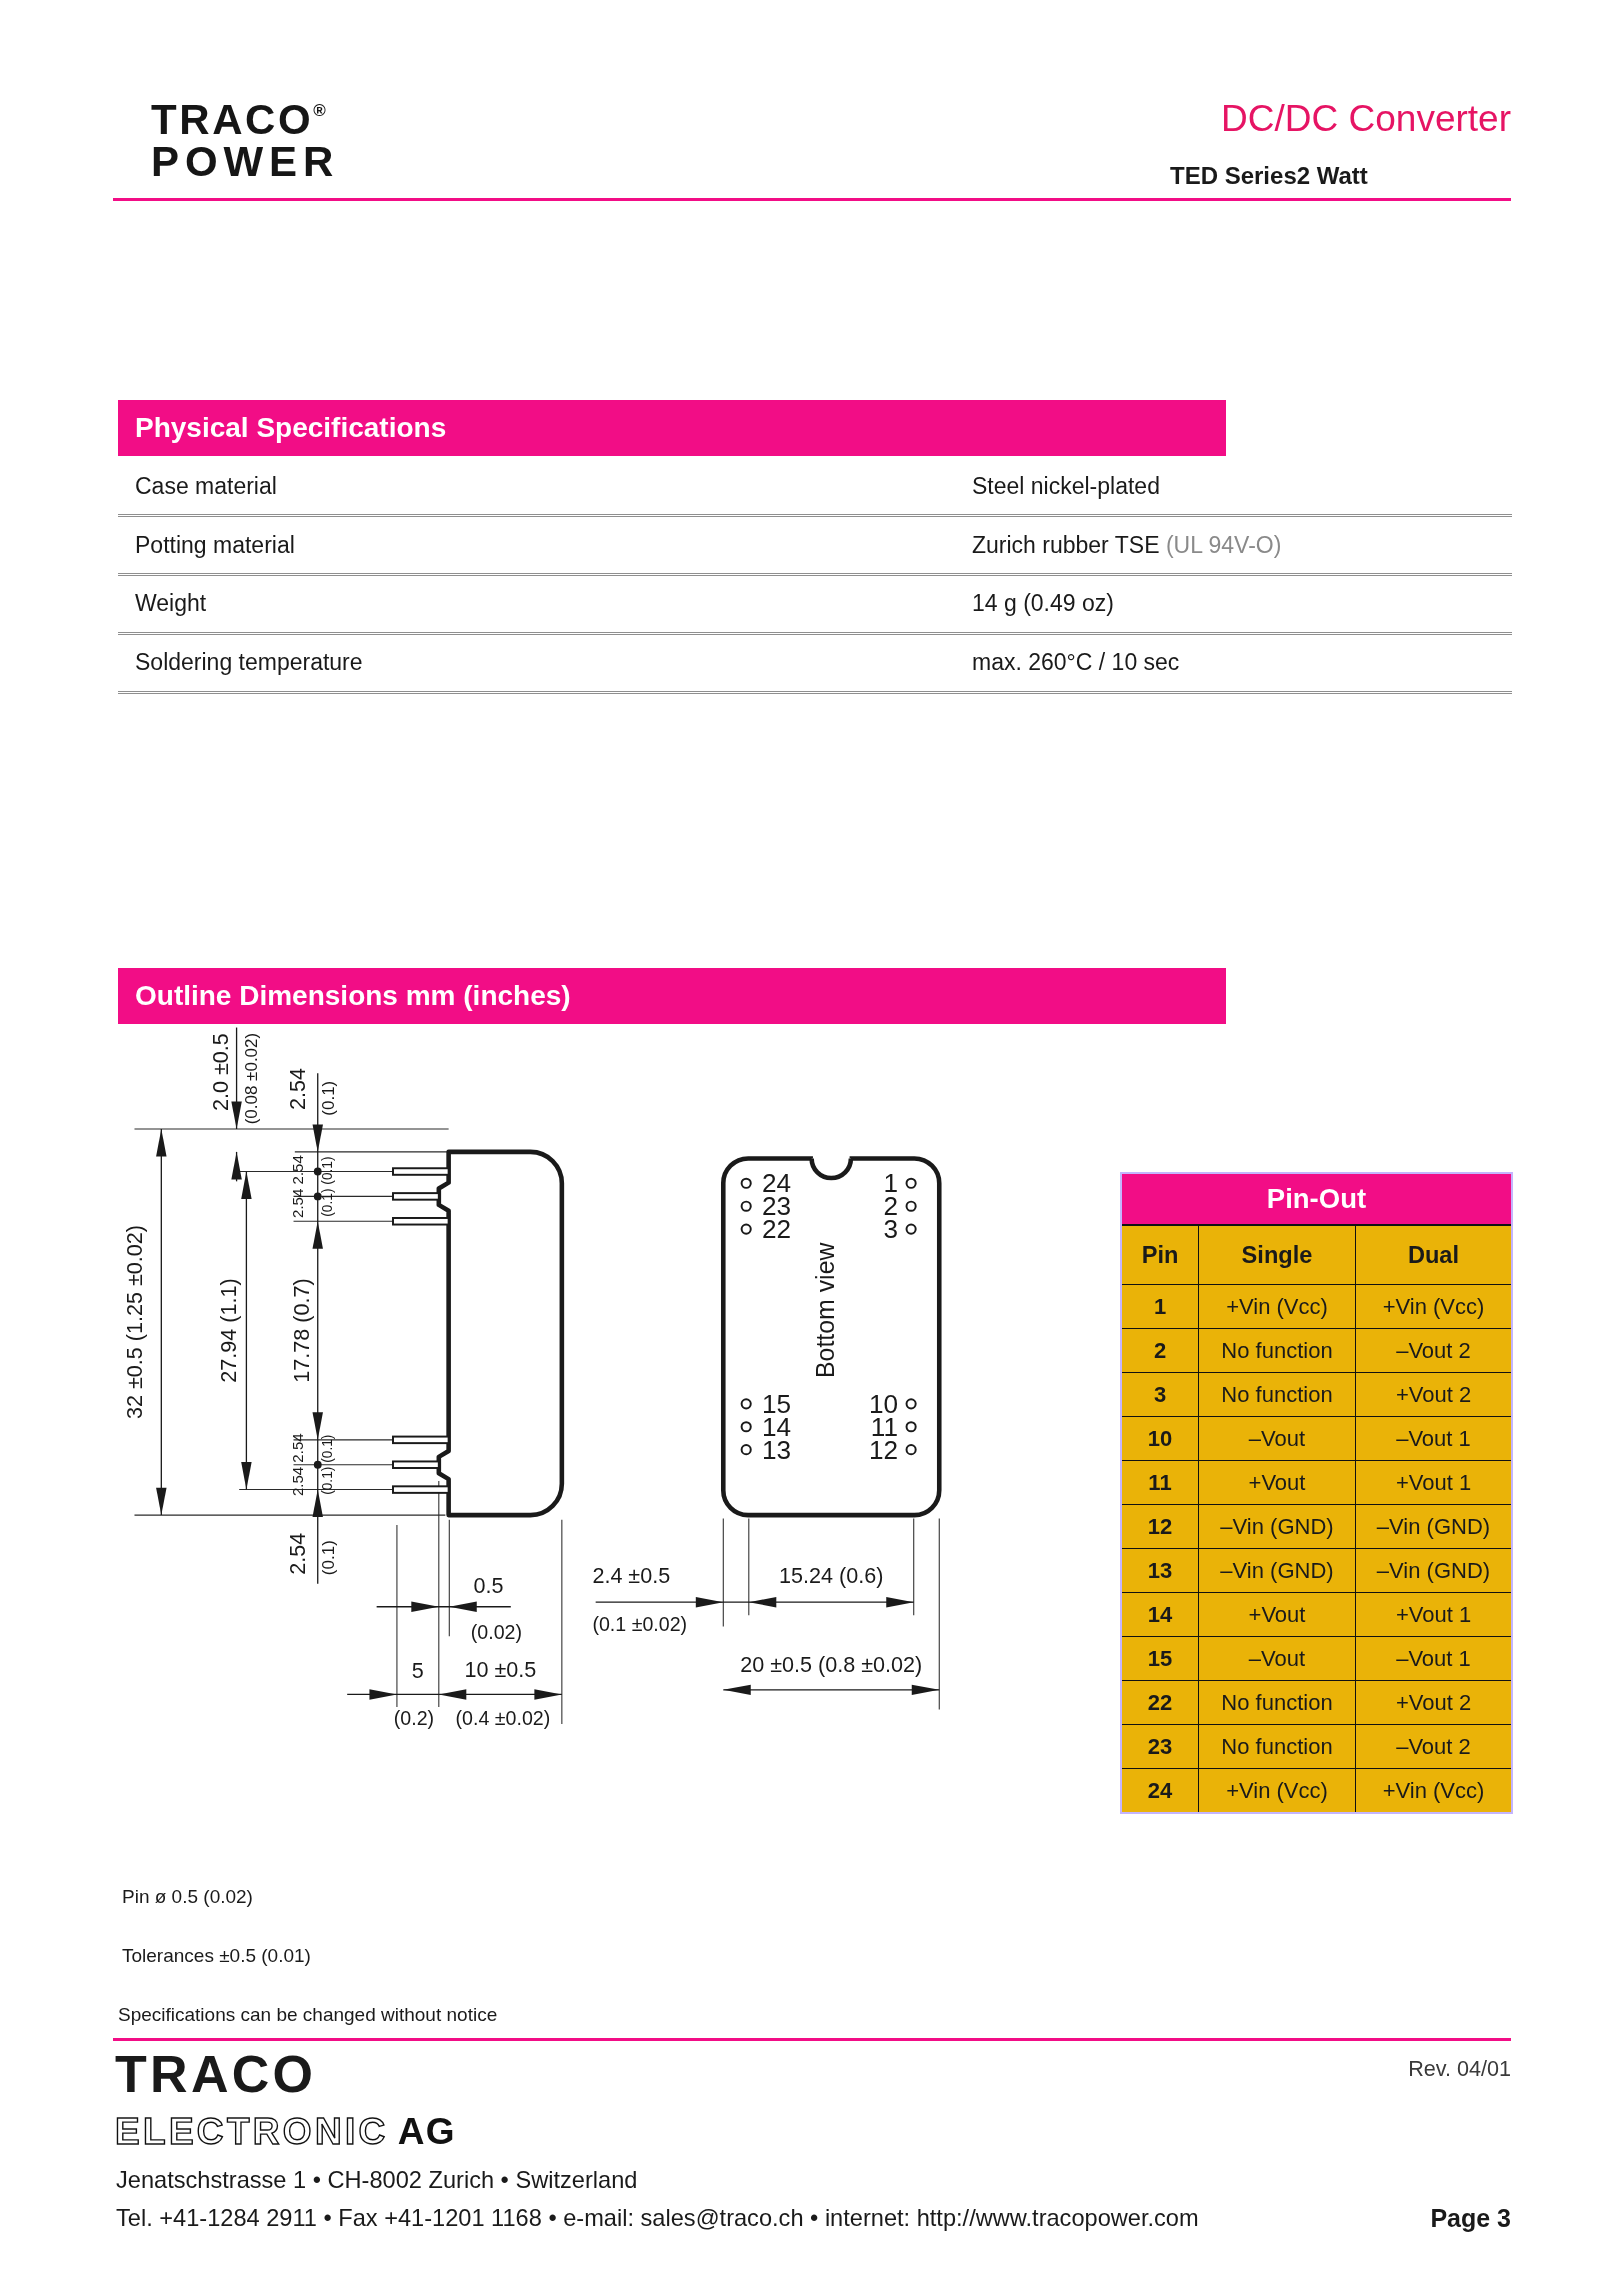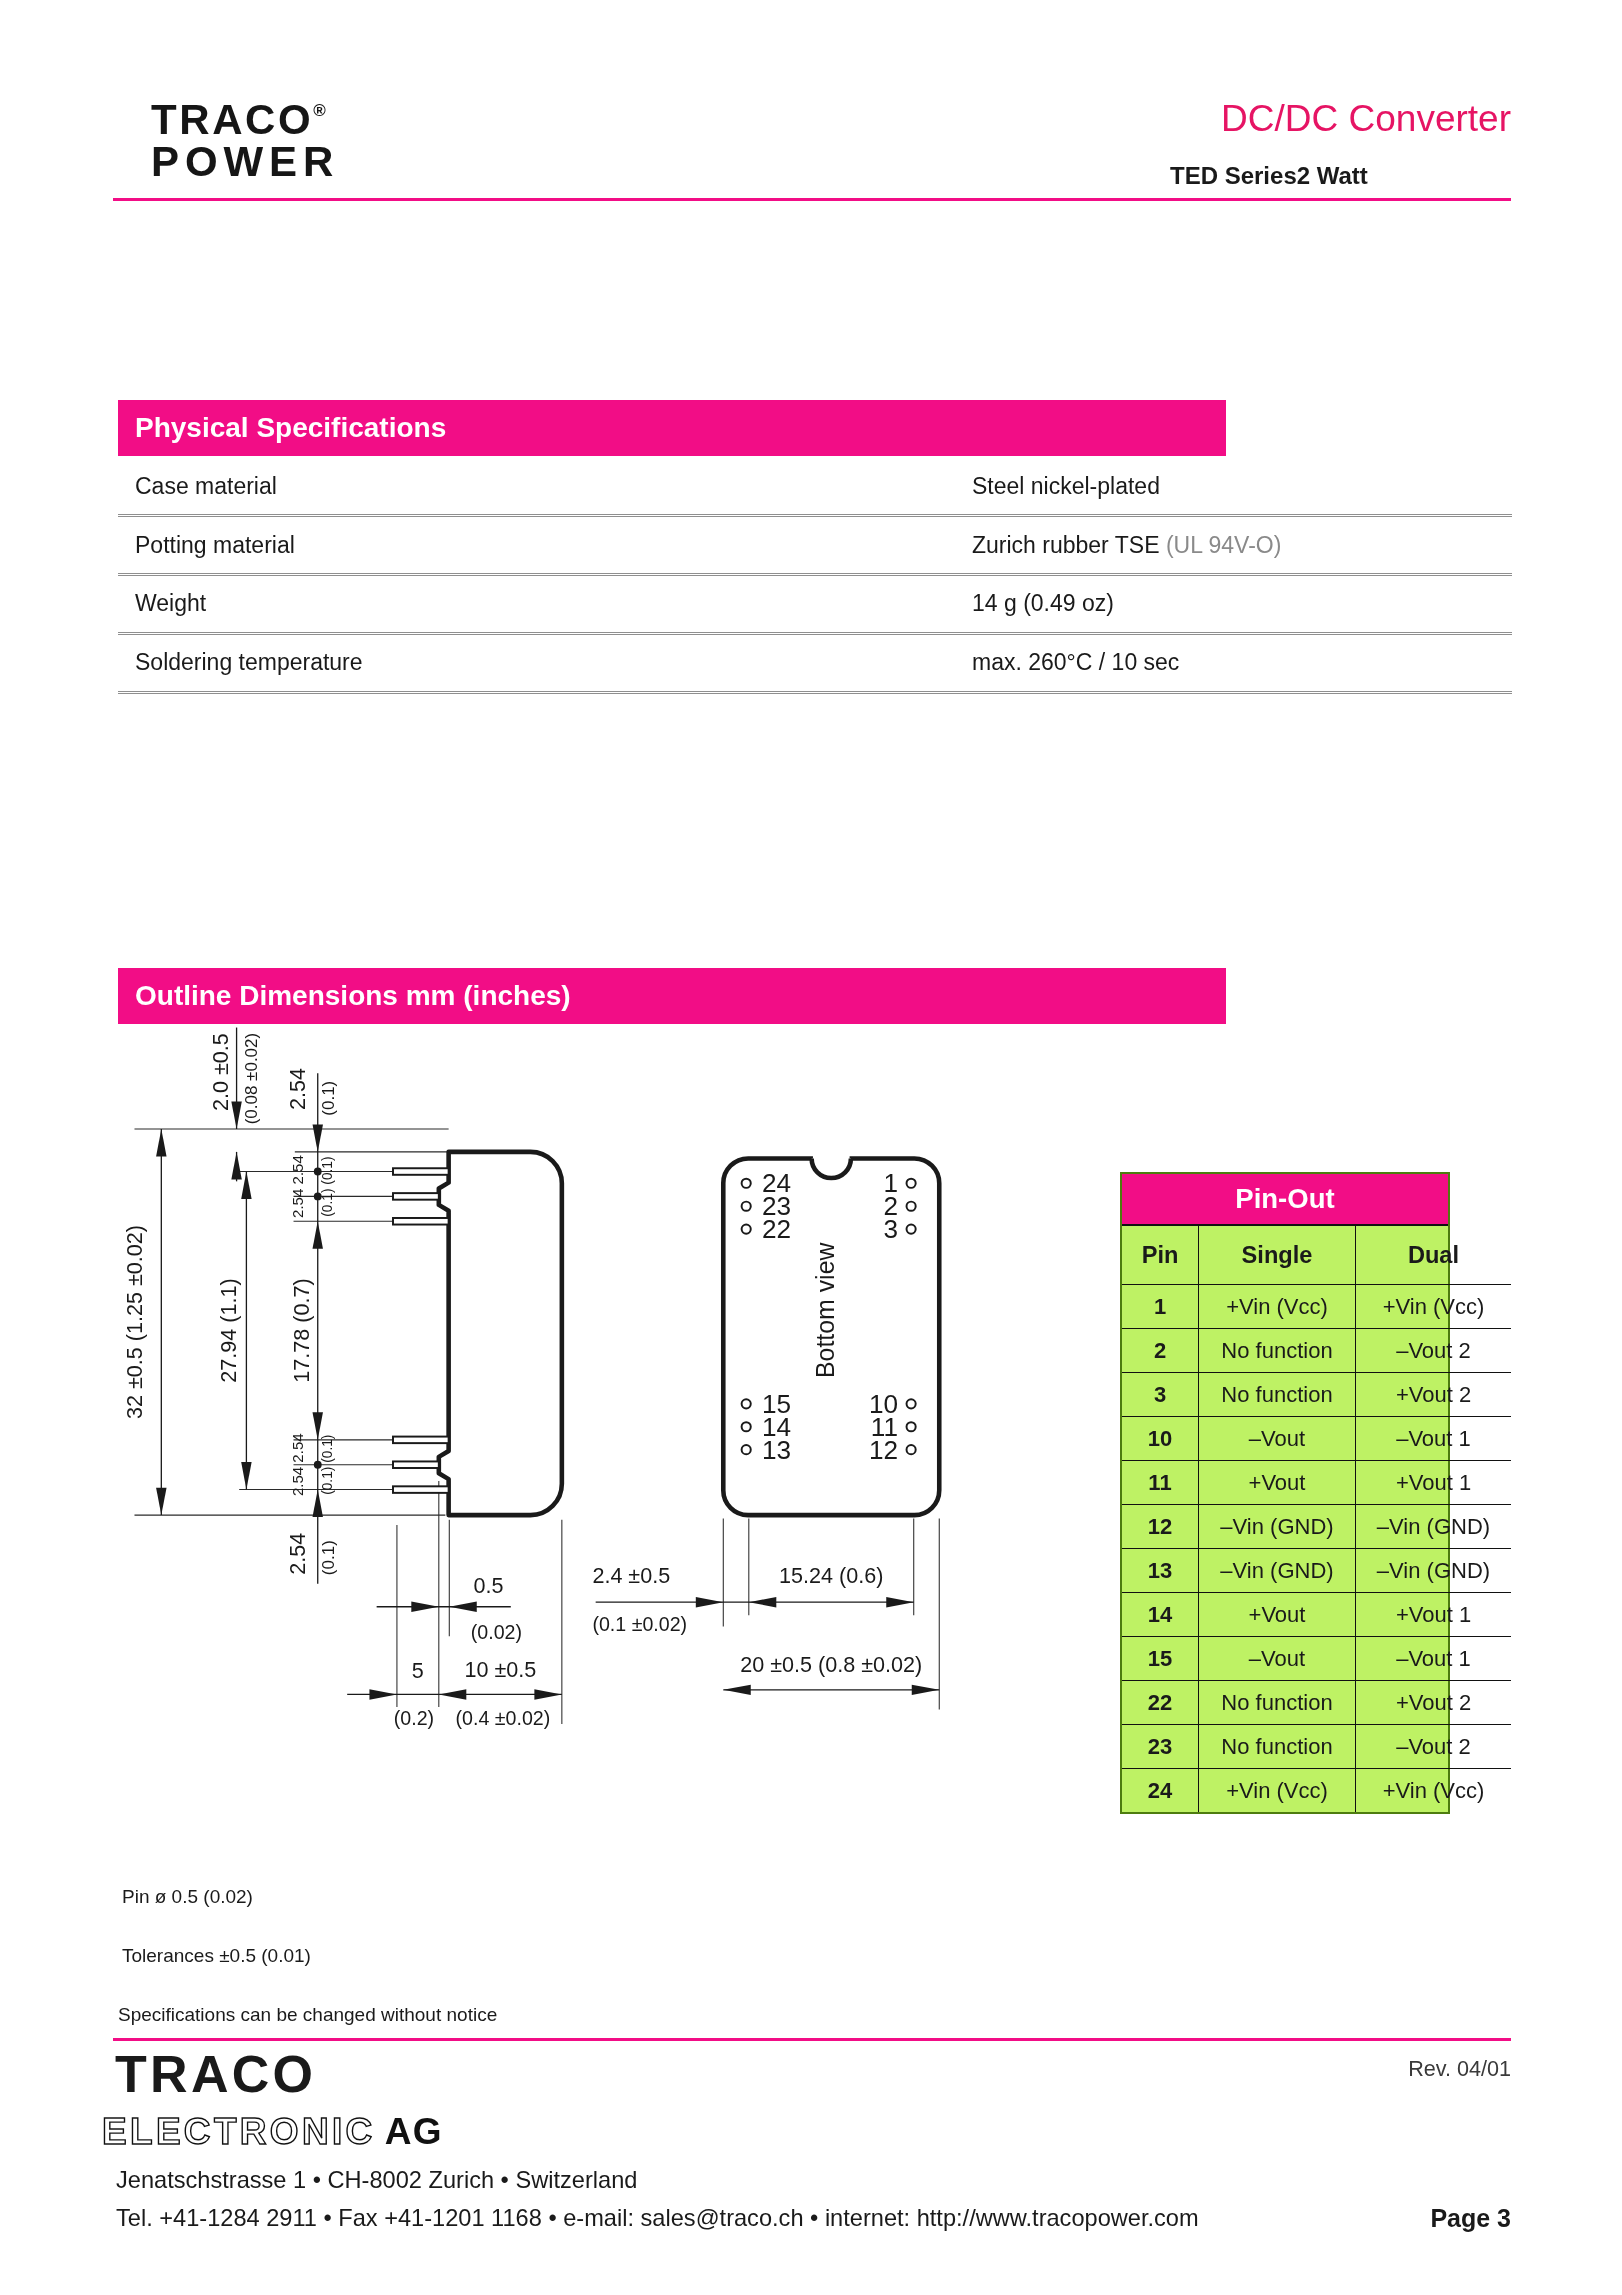--- a/index.html
+++ b/index.html
@@ -15,31 +15,31 @@
   .rule{height:3.3px;}
   
   .bar{left:118px;width:1108px;height:56px;color:#fff;font-size:28px;font-weight:700;line-height:56px;padding-left:17px;box-sizing:border-box;}
   
   .prow{left:118px;width:1394px;height:54px;font-size:23px;line-height:54px;}
   .prow .lab{position:absolute;left:17px;}
   .prow .val{position:absolute;left:854px;}
   .muted{color:#8a8a8a;}
   .sep{left:118px;width:1394px;height:2.6px;border-top:1px solid #8f8f8f;border-bottom:1px solid #8f8f8f;box-sizing:border-box;}
   
-  .pinout{left:1120px;top:1172px;width:330px;border:2px solid #4d7c0f;box-sizing:border-box;background:#bef264;}
+  .pinout{left:1120px;top:1172px;width:393px;border:2px solid #c4b5fd;box-sizing:border-box;background:#eab308;}
   .pinout .ptitle{height:50px;line-height:50px;text-align:center;color:#fff;font-size:27.5px;font-weight:700;border-bottom:2px solid #111;}
   .pgrid{display:grid;grid-template-columns:77px 157px 155px;}
   .pcell{height:43px;line-height:43px;text-align:center;font-size:22px;border-top:1.3px solid #111;}
   .pcell.c1,.pcell.c2{border-right:1.3px solid #111;}
   .pcell.hd{height:58px;line-height:58px;font-size:23.6px;font-weight:700;border-top:none;}
   .pcell.num{font-weight:700;}
   
   .note{left:122px;font-size:19px;}
   .f-logo1{left:115px;top:2048px;font-size:52px;font-weight:800;letter-spacing:3.3px;line-height:52px;}
-  .f-logo2{left:102px;top:2112px;font-size:37px;line-height:39px;letter-spacing:3.3px;font-weight:700;}
+  .f-logo2{left:115px;top:2112px;font-size:37px;line-height:39px;letter-spacing:3.3px;font-weight:700;}
   .f-outline{color:#fff;-webkit-text-stroke:1.4px #111;}
   .f-ag{color:#111;letter-spacing:1.3px;margin-left:9.2px;font-weight:800;}
   .f-rev{top:2056px;right:111px;font-size:21.6px;color:#3a3a3a;}
   .f-addr{left:116px;top:2167px;font-size:23.6px;}
   .f-contact{left:116px;top:2205px;font-size:23.6px;}
   .f-page{top:2204px;right:111px;font-size:25px;font-weight:700;}
   
   svg text{font-family:"Liberation Sans", sans-serif;fill:#1a1a1a;}
   svg .thin{stroke:#2a2a2a;stroke-width:1.6;}
   svg .dim{stroke:#1a1a1a;stroke-width:2;}

